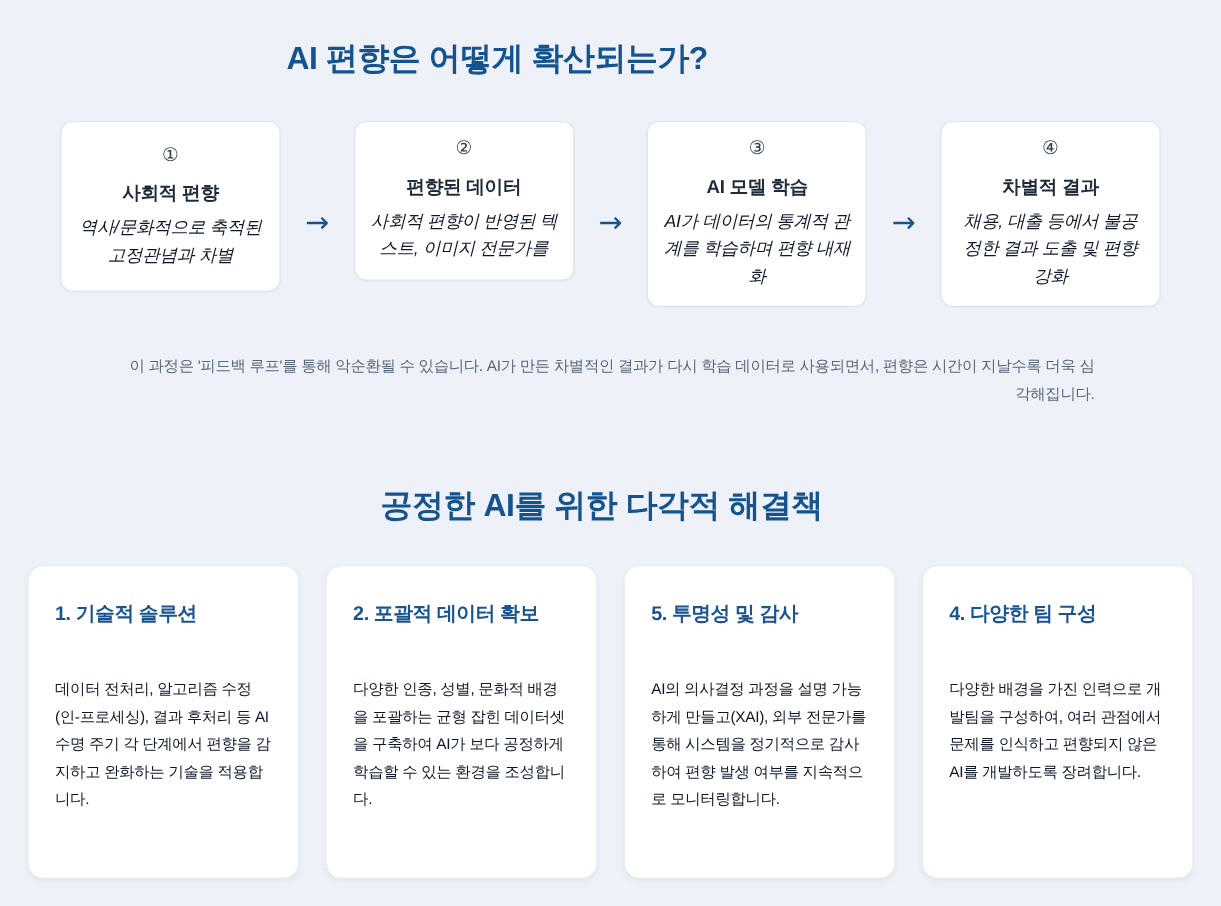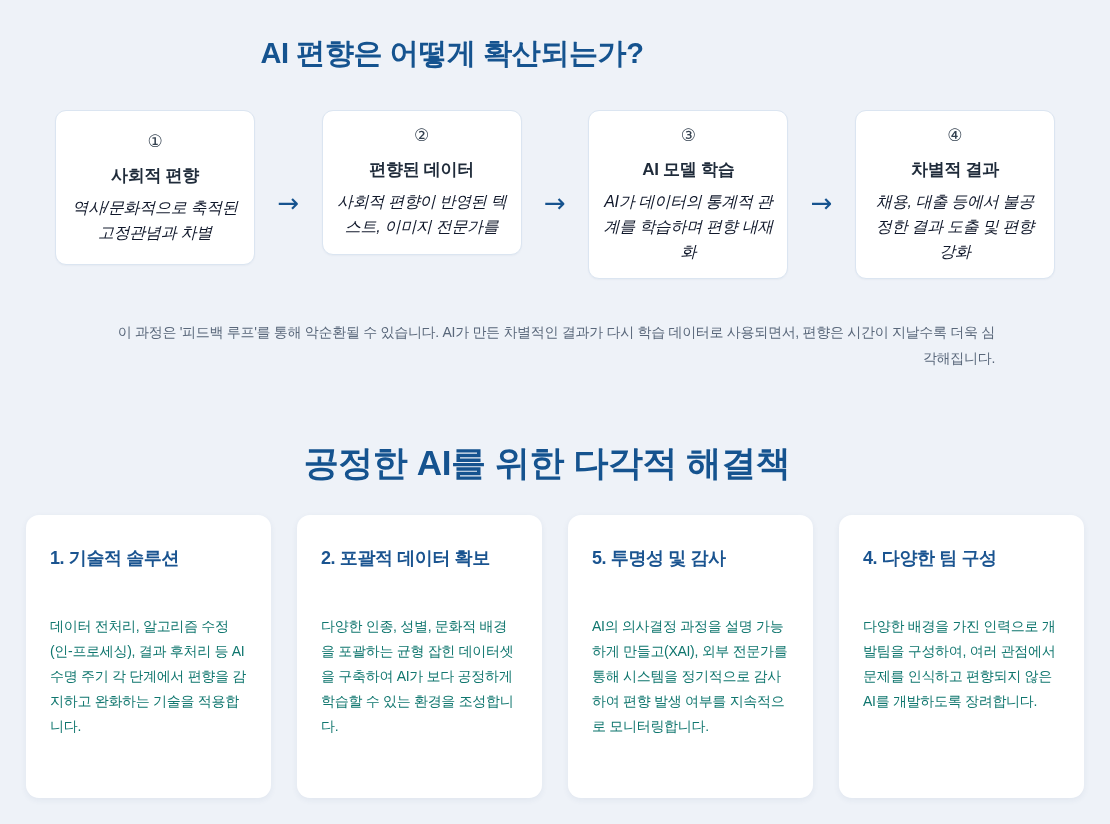--- a/index.html
+++ b/index.html
@@ -106,21 +106,21 @@
     letter-spacing: -0.3px;
   }
 
   
   .sol-title {
     position: absolute;
     top: 440px;
     left: 0;
     width: 1094px;
     text-align: center;
-    font-size: 35px;
+    font-size: 29px;
     font-weight: bold;
     color: #15538f;
     letter-spacing: -0.4px;
   }
 
   .sol-row {
     position: absolute;
     top: 515px;
     left: 26px;
     width: 1058px;
@@ -144,21 +144,21 @@
     font-weight: bold;
     color: #1a5490;
     line-height: 1.45;
     margin-bottom: 13px;
     letter-spacing: -0.4px;
   }
 
   .sol-body {
     font-size: 14px;
     line-height: 1.78;
-    color: #0f766e;
+    color: #0f172a;
     letter-spacing: -0.3px;
     margin-top: 43px;
   }
 </style>
 </head>
 <body>
 
 <div class="page">
 
   <h1 class="flow-title">AI 편향은 어떻게 확산되는가?</h1>

